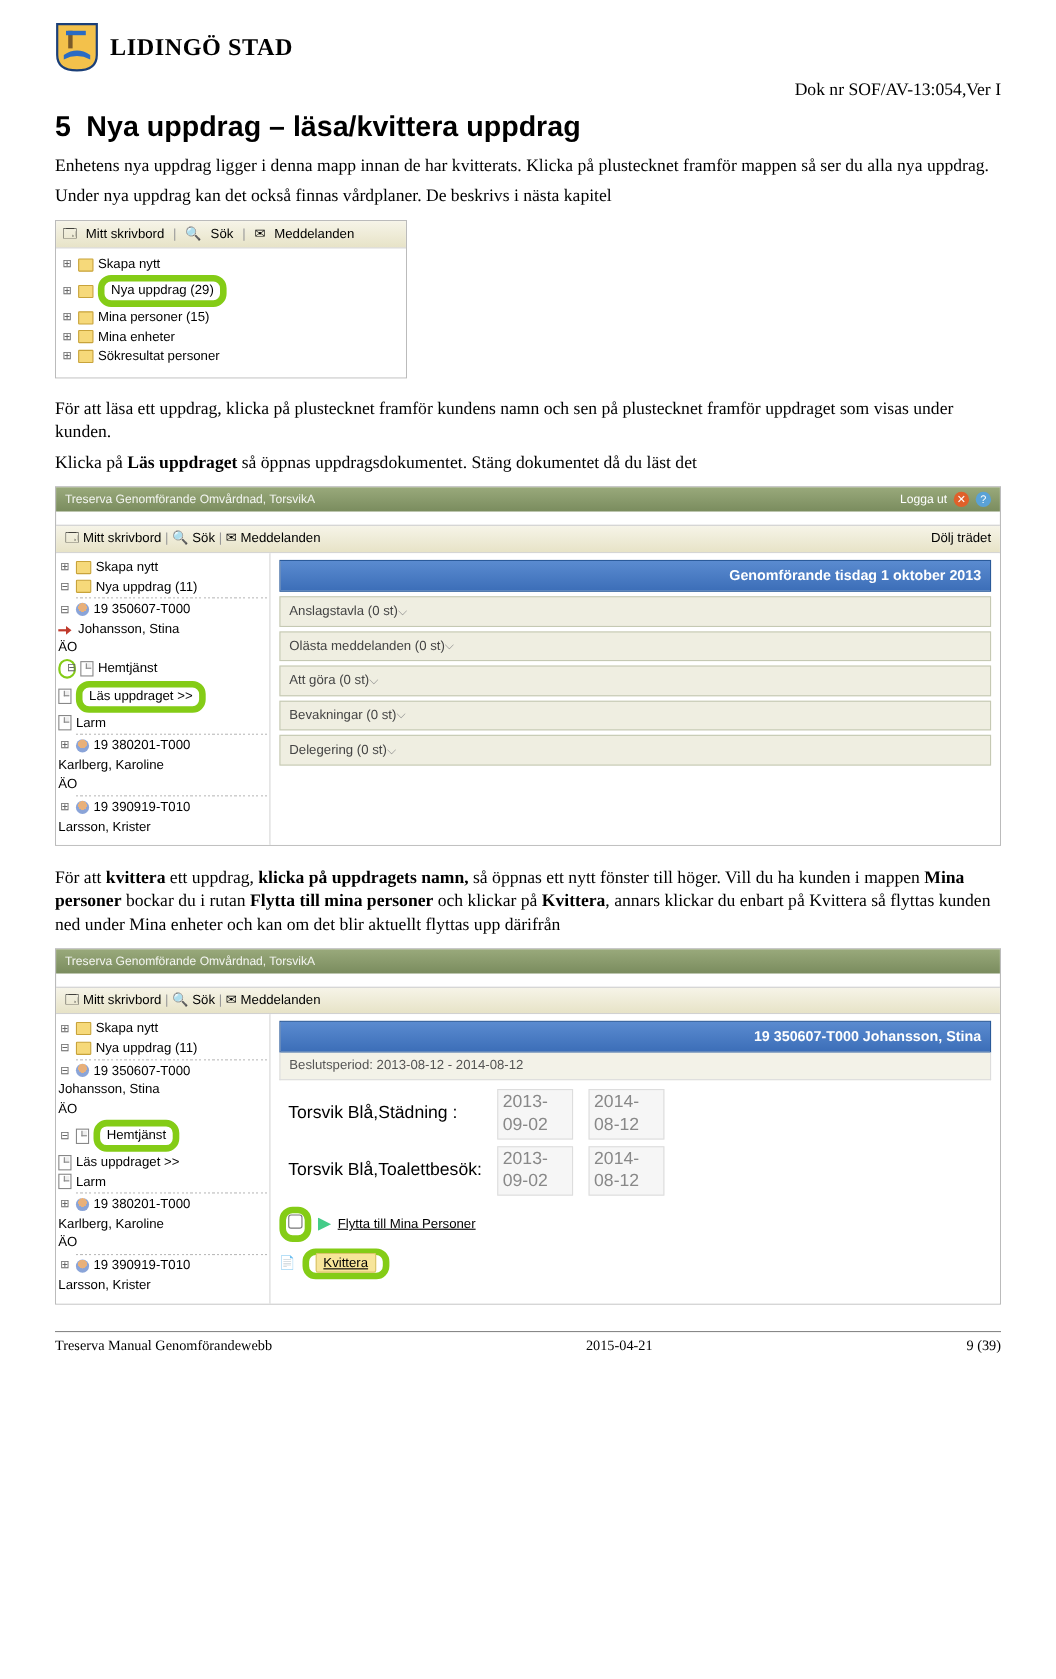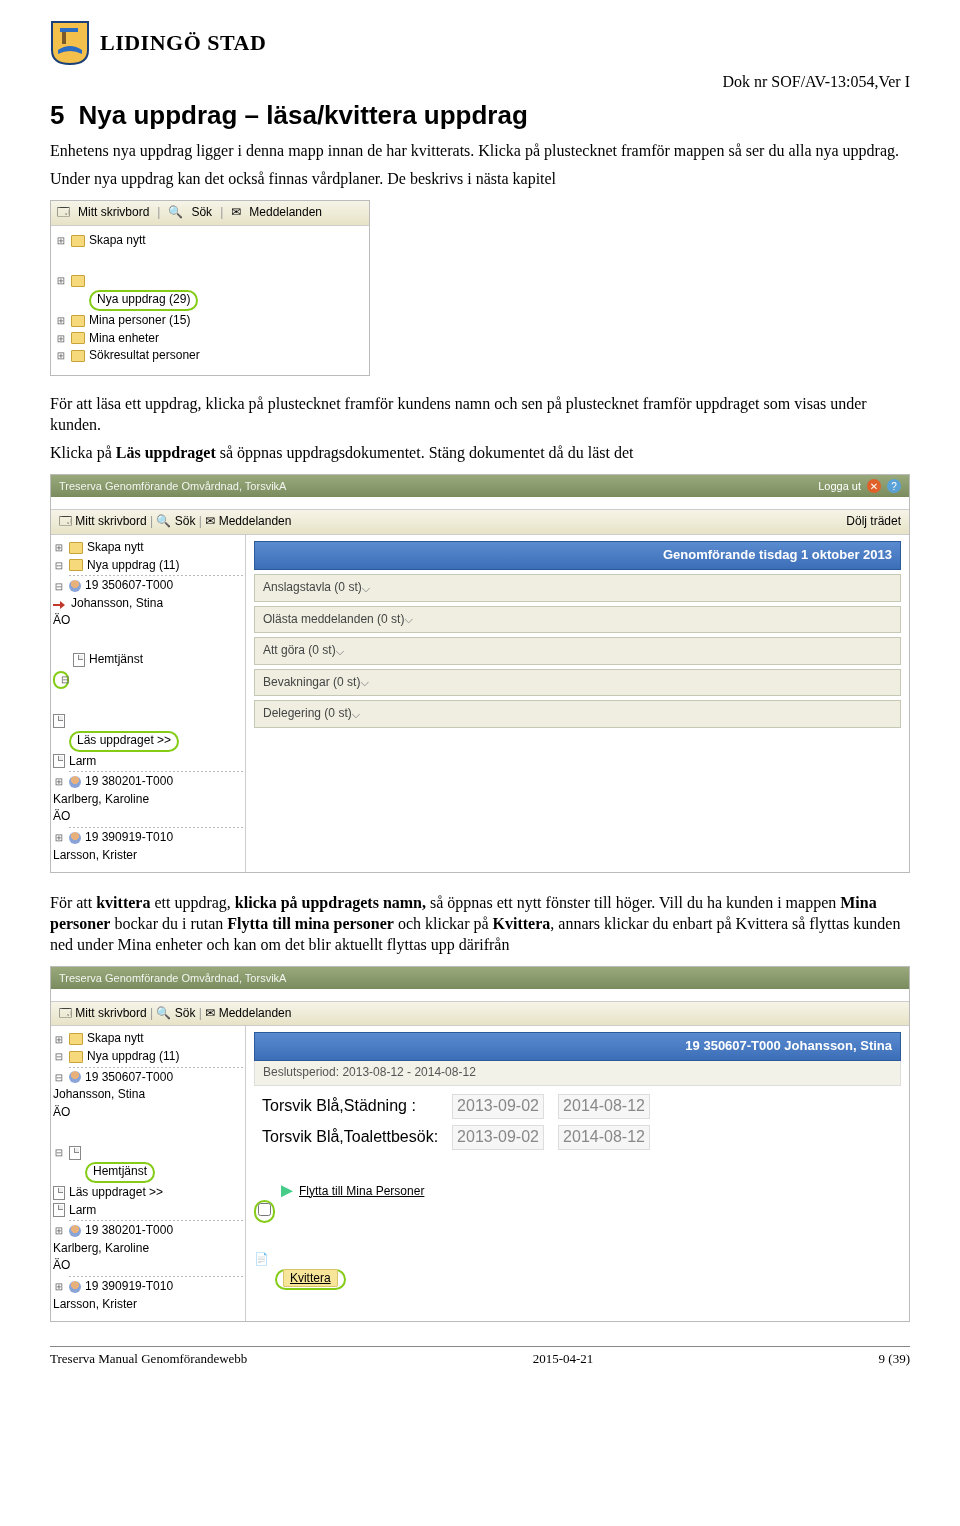--- a/index.html
+++ b/index.html
@@ -24,21 +24,21 @@
 
   
   .shot { font-family: Tahoma, Arial, sans-serif; font-size: 12px; border: 1px solid #bbb; margin: 10px 0 18px 0; }
   .shot1 { width: 320px; }
   .toolbar { background: linear-gradient(#f6f4e8, #e7e3c7); border-bottom: 1px solid #ccc; padding: 4px 6px; display:flex; align-items:center; gap:8px; }
   .tb-sep { color:#999; }
   .tree { background:#fff; padding: 6px 4px 10px 4px; }
   .tree-item { display:flex; align-items:center; gap:4px; padding:1px 0; }
   .tree-item .exp { width:12px; text-align:center; color:#666; font-size:10px; }
   .folder { width:14px; height:12px; background:#f6d97a; border:1px solid #c8a33a; border-radius:1px; display:inline-block; }
-  .circled { border:2px solid #84cc16; border-radius:12px; padding:0 6px 1px 6px; display:inline-block;margin-top:40px; }
+  .circled { border:6px solid #84cc16; border-radius:12px; padding:0 6px 1px 6px; display:inline-block; }
 
   
   .shotwide { width: 860px; border:1px solid #bbb; font-family: Tahoma, Arial, sans-serif; font-size:12px; margin: 10px 0 20px 0;}
   .appbar { background: linear-gradient(#99a97b, #7a8c5e); color:#fff; padding:4px 8px; display:flex; justify-content:space-between; align-items:center; font-size:11px;}
   .appbar .title { opacity:0.9; }
   .appbar .right { display:flex; gap:6px; align-items:center;}
   .close-x { width:14px; height:14px; background:#e0602a; border-radius:50%; color:#fff; font-size:10px; display:inline-flex; align-items:center; justify-content:center;}
   .help-q { width:14px; height:14px; background:#5aa2d6; border-radius:50%; color:#fff; font-size:10px; display:inline-flex; align-items:center; justify-content:center;}
   .toolbar2 { background: linear-gradient(#f6f4e8, #e7e3c7); padding:4px 8px; display:flex; justify-content:space-between; align-items:center; border-top:1px solid #ccc; border-bottom:1px solid #ccc;margin-top:12px;}
   .main-row { display:flex; }
@@ -55,21 +55,21 @@
   .doc-icon::after { content:""; position:absolute; top:1px; right:1px; width:4px; height:4px; background:#eee; border-left:1px solid #888; border-bottom:1px solid #888;}
   .red-arrow-dot { width:14px; height:14px; position:relative; display:inline-block;}
   .red-arrow-dot::before { content:""; position:absolute; left:0; top:7px; width:8px; height:2px; background:#c0392b;}
   .red-arrow-dot::after { content:""; position:absolute; left:7px; top:4px; width:0; height:0; border-top:4px solid transparent; border-bottom:4px solid transparent; border-left:5px solid #c0392b;}
   .dotted-line { border:none; height:1px; background: repeating-linear-gradient(to right, #bbb 0 2px, transparent 2px 4px); margin:1px 0 1px 16px;}
   .indent2 { padding-left: 22px; }
   .indent3 { padding-left: 36px; }
   .indent4 { padding-left: 52px; }
   .svc-table { font-size:16px; margin:4px 0; }
   .svc-table td { padding:2px 6px; }
-  .date-box { color:#888; background:#f6f6f6; border:1px solid #ddd; padding:1px 4px; display:inline-block; width:92px;}
+  .date-box { color:#888; background:#f6f6f6; border:1px solid #ddd; padding:1px 4px; display:inline-block; width:69px;}
   .action-row { display:flex; align-items:center; gap:6px; margin-top:6px;}
   .arrowhead { display:inline-block; width:12px; height:12px; background:#4c8; clip-path: polygon(0 0, 100% 50%, 0 100%); }
   .link-underline { text-decoration: underline; color:#000; }
   .yellow-hl { background:#f7e59a; border:1px solid #d9c46a; padding:1px 6px; border-radius:2px; }
 
   .footer { display:flex; justify-content:space-between; font-size:13px; border-top:1px solid #888; padding-top:4px; margin-top:24px;}
 </style>
 </head>
 <body>
 

